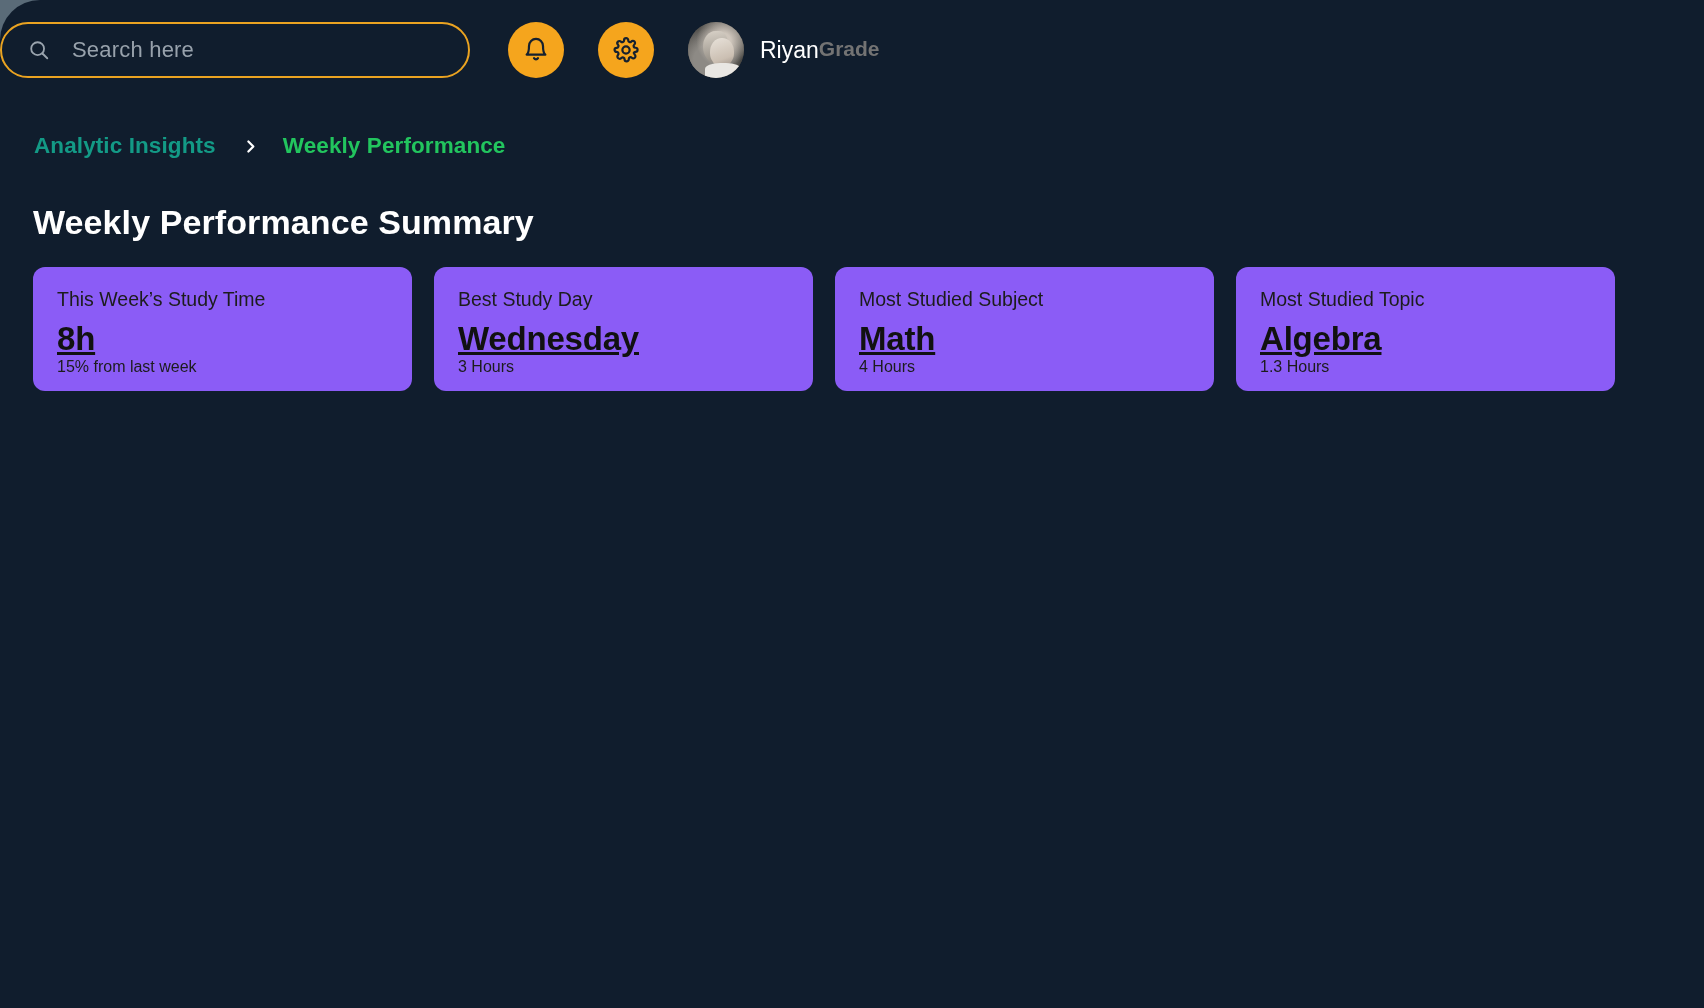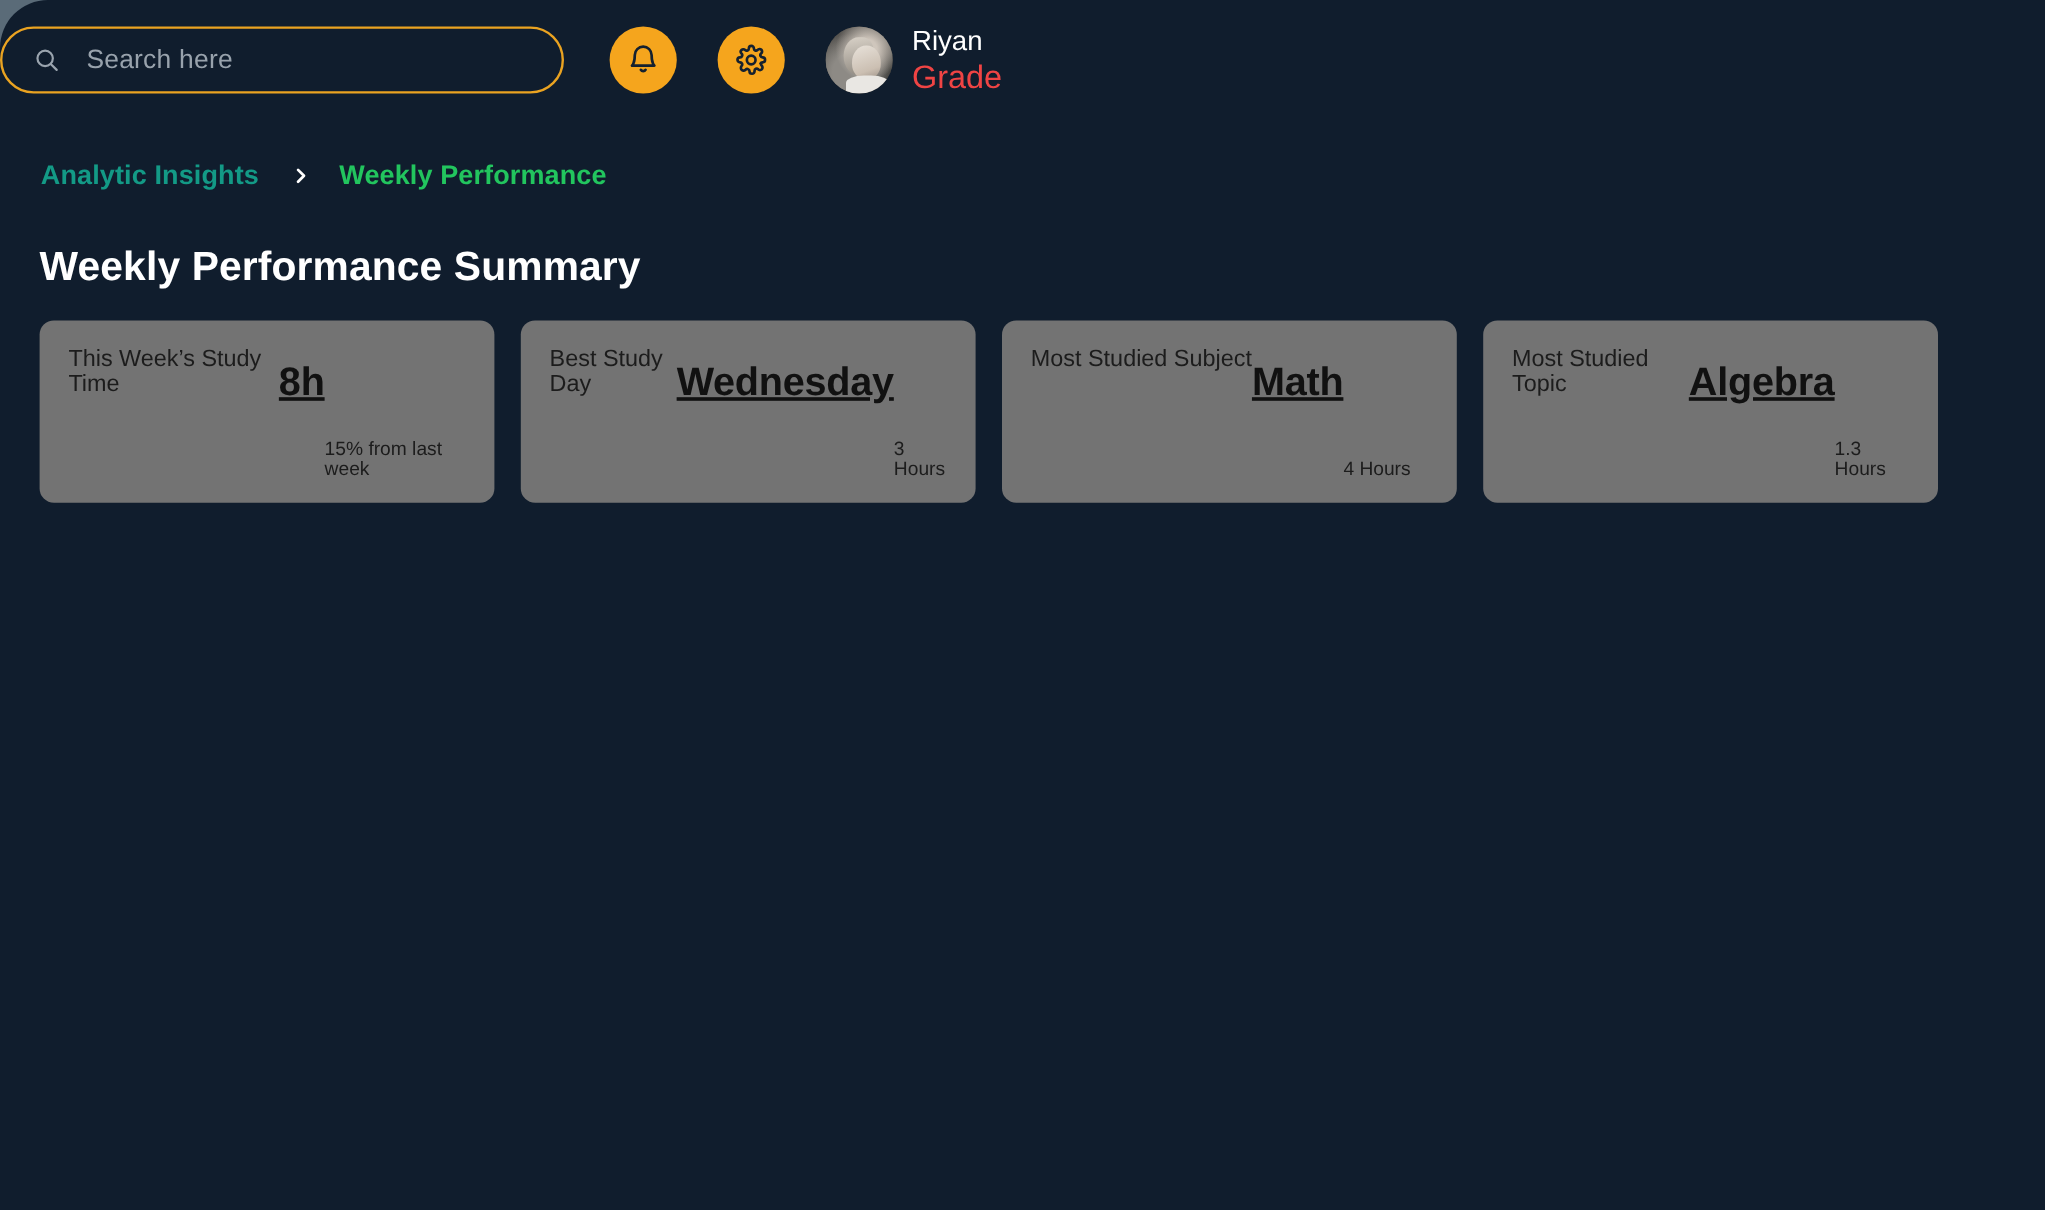--- a/index.html
+++ b/index.html
@@ -129,27 +129,27 @@
   .avatar .av-body {
     position: absolute;
     left: 30%; bottom: 0;
     width: 64%; height: 26%;
     border-radius: 42% 42% 0 0;
     background: #e9e7e3;
   }
 
   .profile-text {
     display: flex;
-    flex-direction: column;
+    flex-direction: row;
     justify-content: center;
     line-height: 1.22;
     white-space: nowrap;
   }
   .profile-name { color: #ffffff; font-size: 23px; }
-  .profile-grade { color: #ef4444; font-size: 27px; }
+  .profile-grade { color: #737373; font-size: 21px; font-weight: bold; }
 
   
   .breadcrumb {
     position: absolute;
     top: 131px;
     left: 34px;
     display: flex;
     align-items: center;
     height: 30px;
   }
@@ -189,27 +189,27 @@
     position: absolute;
     top: 267px;
     left: 33px;
     display: flex;
     gap: 22px;
     width: 1700px;
   }
 
   .stat-card {
     width: 379px;
-    height: 152px;
+    height: 124px;
     flex: 0 0 379px;
-    background: #737373;
+    background: #8b5cf6;
     border-radius: 12px;
     padding: 22px 24px 18px 24px;
     display: flex;
-    flex-direction: row;
+    flex-direction: column;
     cursor: pointer;
   }
 
   .card-label {
     color: #1c1c1c;
     font-size: 19.5px;
     font-weight: normal;
     line-height: 1.1;
   }
 

